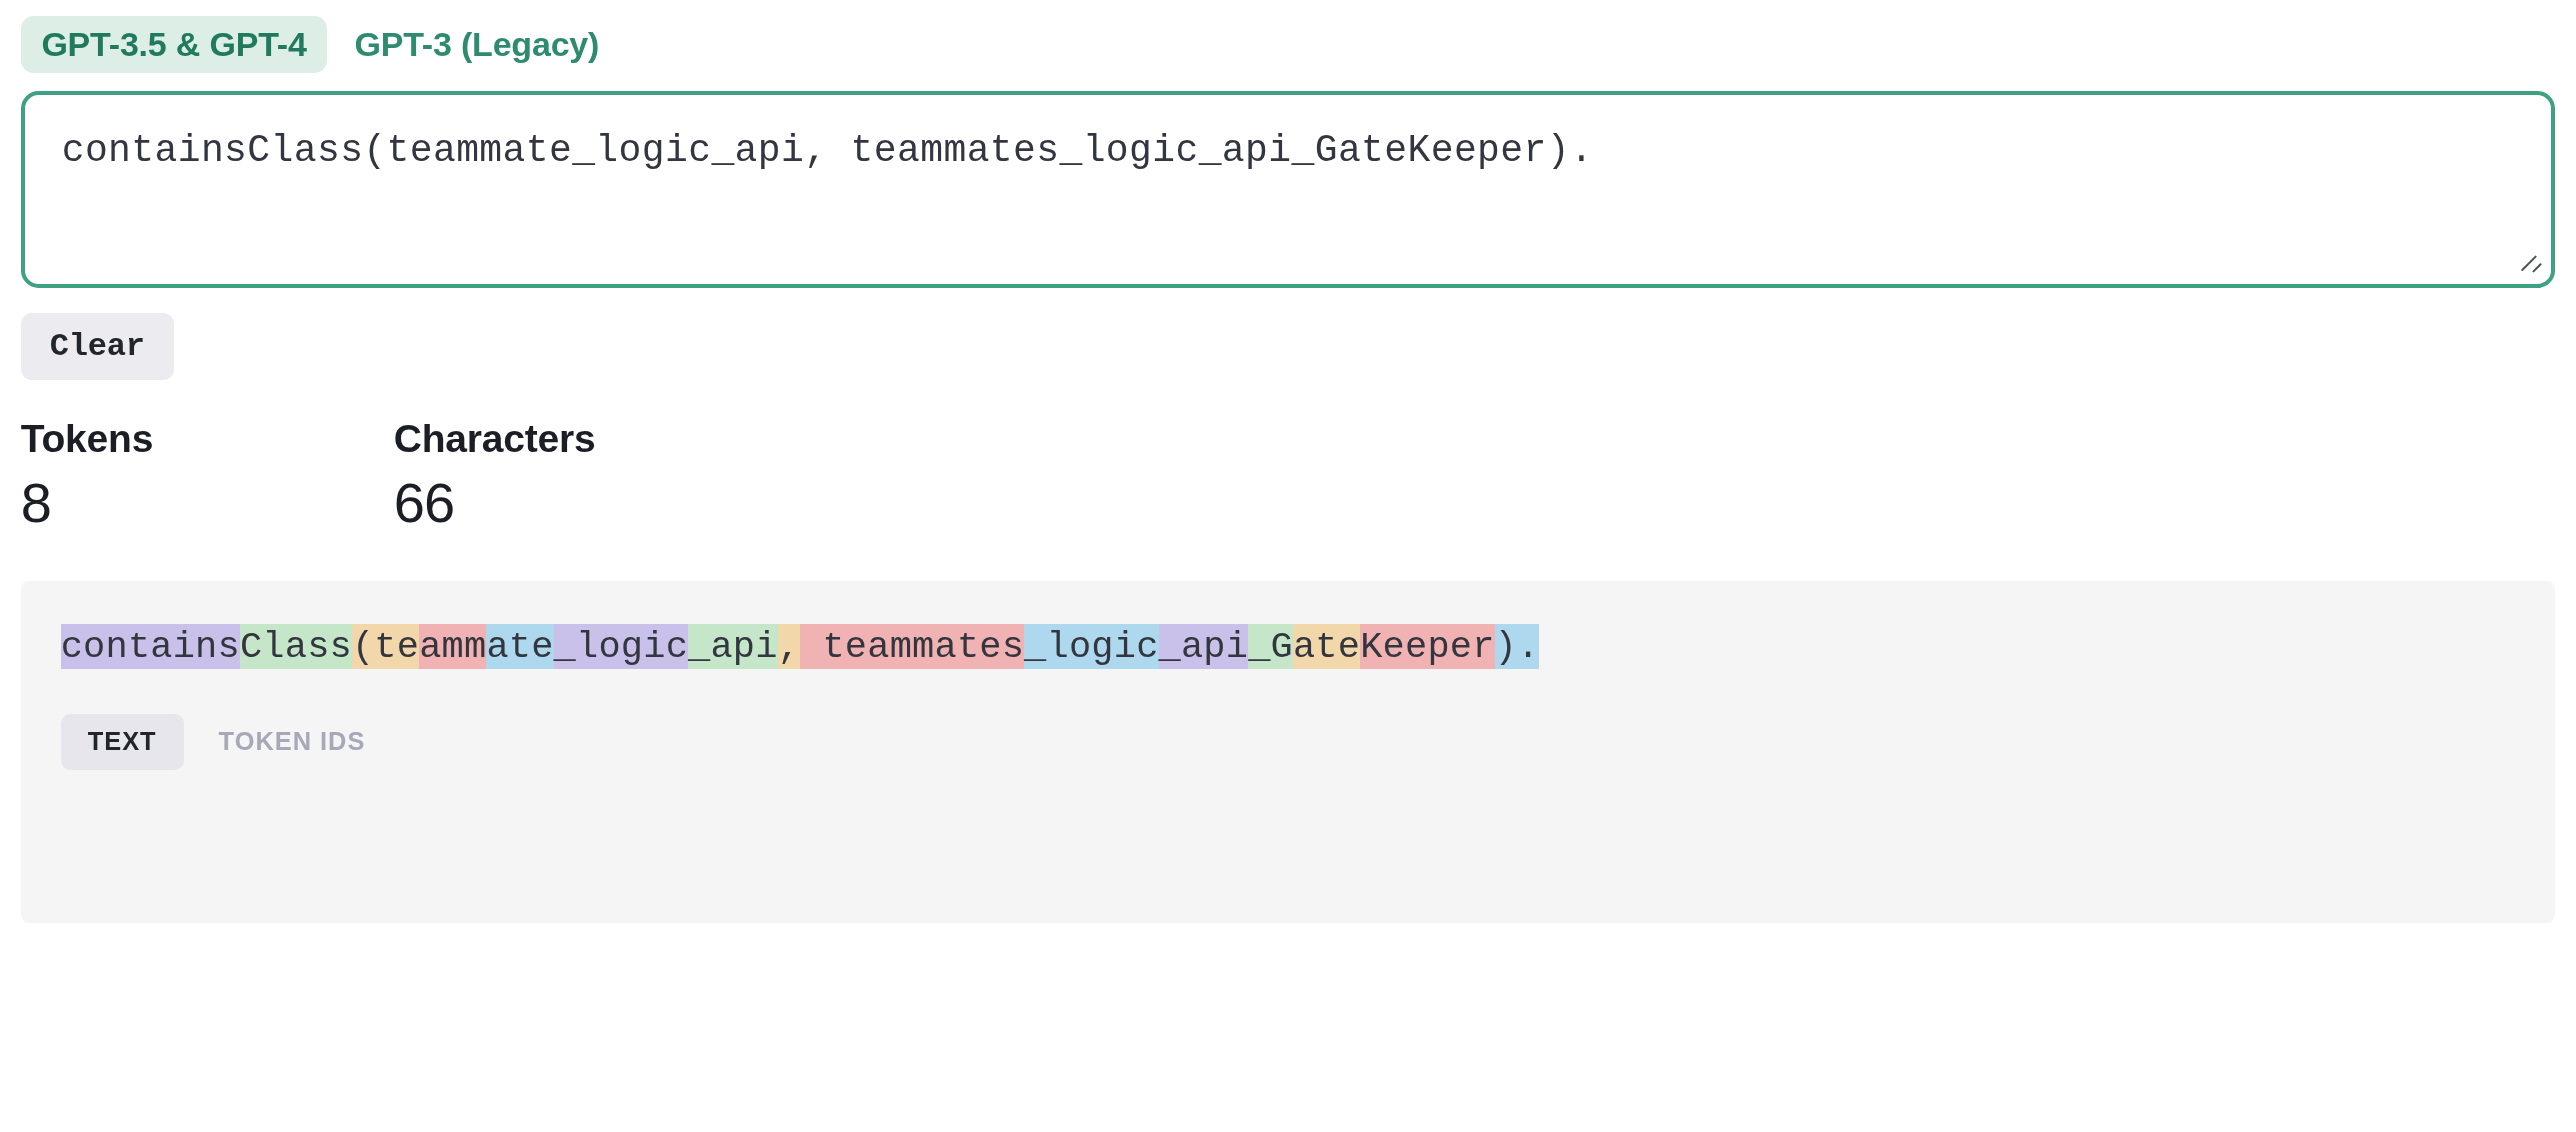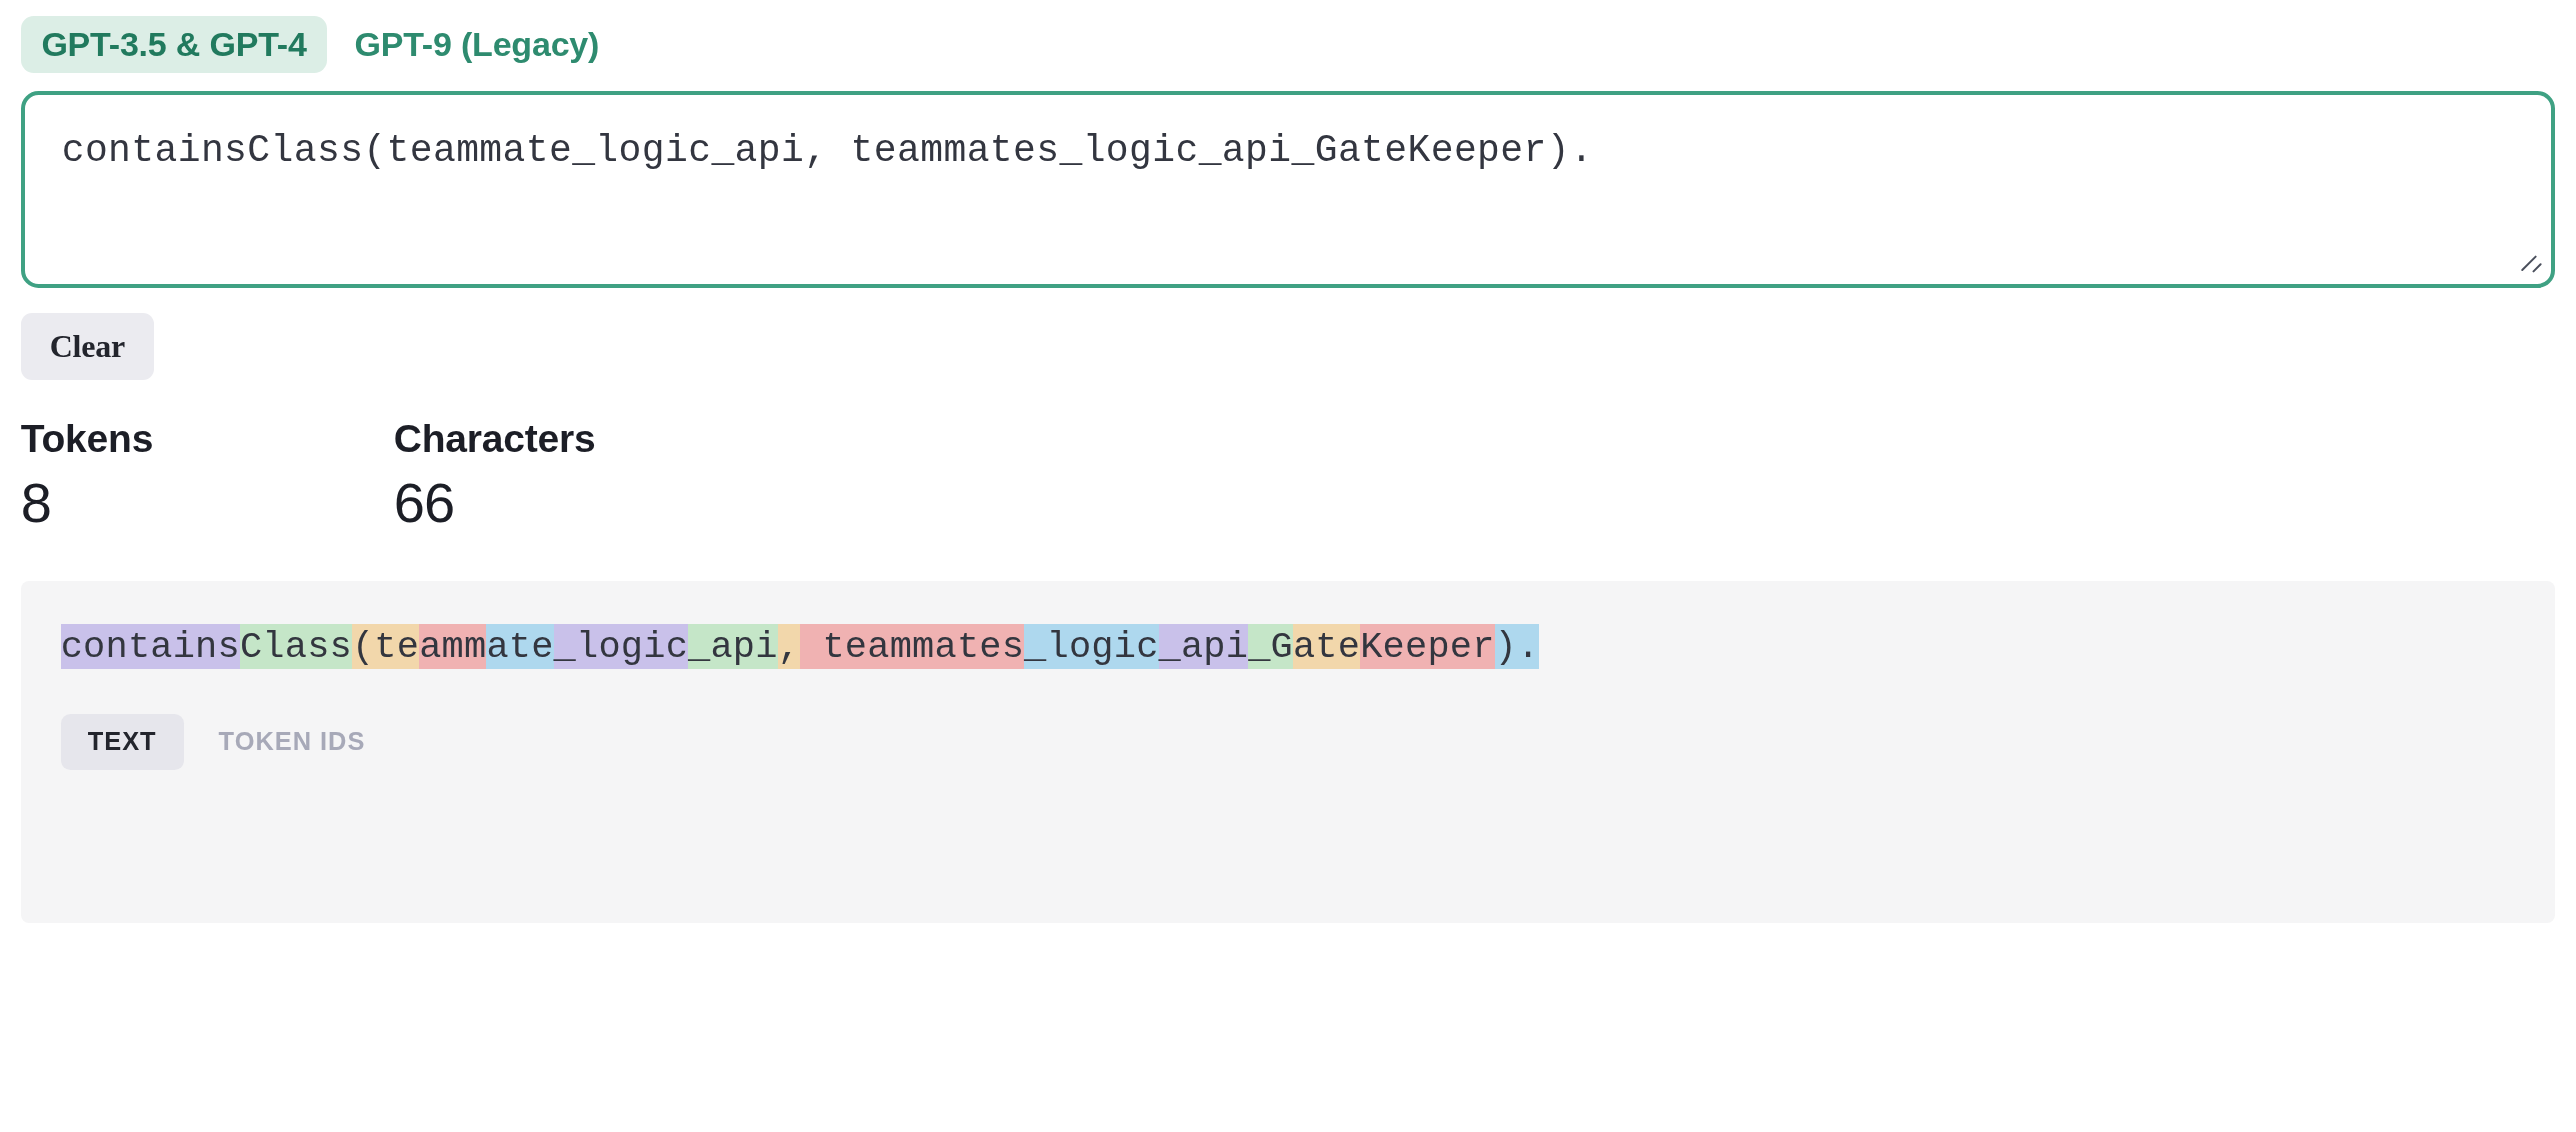--- a/index.html
+++ b/index.html
@@ -98,21 +98,21 @@
   }
   .action-btn {
     background: #ebebf0;
     border: none;
     border-radius: 11px;
     padding: 16px 29px;
     font-size: 32px;
     font-weight: 700;
     color: #23252d;
     cursor: pointer;
-    font-family: Liberation Serif, serif;
+    font-family: Liberation Mono, monospace;
     line-height: 1.1;
     letter-spacing: -0.2px;
     white-space: nowrap;
   }
 
   
   .stats {
     display: flex;
     margin: 38px 0 0 20.7px;
   }
@@ -179,21 +179,21 @@
     color: #23252d;
   }
 </style>
 </head>
 <body>
 
 <div id="app">
 
   <div class="model-tabs">
     <button class="model-tab active">GPT-3.5 &amp; GPT-4</button>
-    <button class="model-tab">GPT-9 (Legacy)</button>
+    <button class="model-tab">GPT-3 (Legacy)</button>
   </div>
 
   <div class="textarea-wrap">
     <textarea class="tokenizer-textarea" spellcheck="false" placeholder="Enter some text" style="">containsClass(teammate_logic_api, teammates_logic_api_GateKeeper).</textarea>
     <div class="resize-handle">
       <span class="l1"></span>
         <span class="l2"></span>
     </div>
   </div>
 

